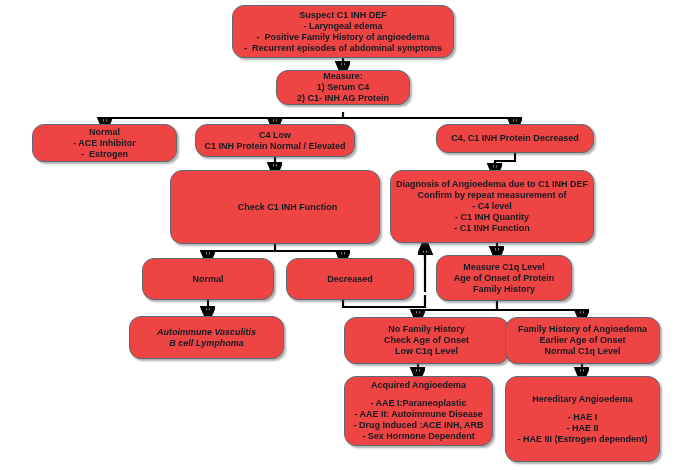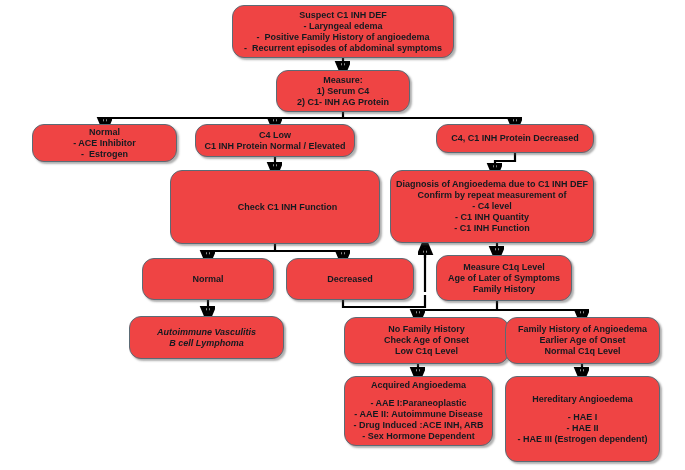--- a/index.html
+++ b/index.html
@@ -93,21 +93,21 @@
     <line x1="582" y1="364" x2="582" y2="374" marker-end="url(#ah)"></line>
   </svg>
 
   <div class="node" style="left:232px; top:5px; width:222px; height:53px;">
     <span class="ln">Suspect C1 INH DEF</span>
     <span class="ln">- Laryngeal edema</span>
     <span class="ln">-  Positive Family History of angioedema</span>
     <span class="ln">-  Recurrent episodes of abdominal symptoms</span>
   </div>
 
-  <div class="node" style="left:276px; top:70px; width:134px; height:42px;">
+  <div class="node" style="left:276px; top:70px; width:134px; height:35px;">
     <span class="ln">Measure:</span>
     <span class="ln">1) Serum C4</span>
     <span class="ln">2) C1- INH AG Protein</span>
   </div>
 
   <div class="node" style="left:32px; top:124px; width:145px; height:38px;">
     <span class="ln">Normal</span>
     <span class="ln">- ACE Inhibitor</span>
     <span class="ln">-  Estrogen</span>
   </div>
@@ -136,21 +136,21 @@
   <div class="node" style="left:142px; top:258px; width:132px; height:42px;">
     <span class="ln">Normal</span>
   </div>
 
   <div class="node" style="left:286px; top:258px; width:128px; height:42px;">
     <span class="ln">Decreased</span>
   </div>
 
   <div class="node" style="left:436px; top:255px; width:136px; height:46px;">
     <span class="ln">Measure C1q Level</span>
-    <span class="ln">Age of Later of Symptoms</span>
+    <span class="ln">Age of Onset of Protein</span>
     <span class="ln">Family History</span>
   </div>
 
   <div class="node" style="left:129px; top:316px; width:155px; height:43px;font-style:italic;">
     <span class="ln">Autoimmune Vasculitis</span>
     <span class="ln">B cell Lymphoma</span>
   </div>
 
   <div class="node" style="left:344px; top:317px; width:165px; height:47px;">
     <span class="ln">No Family History</span>

